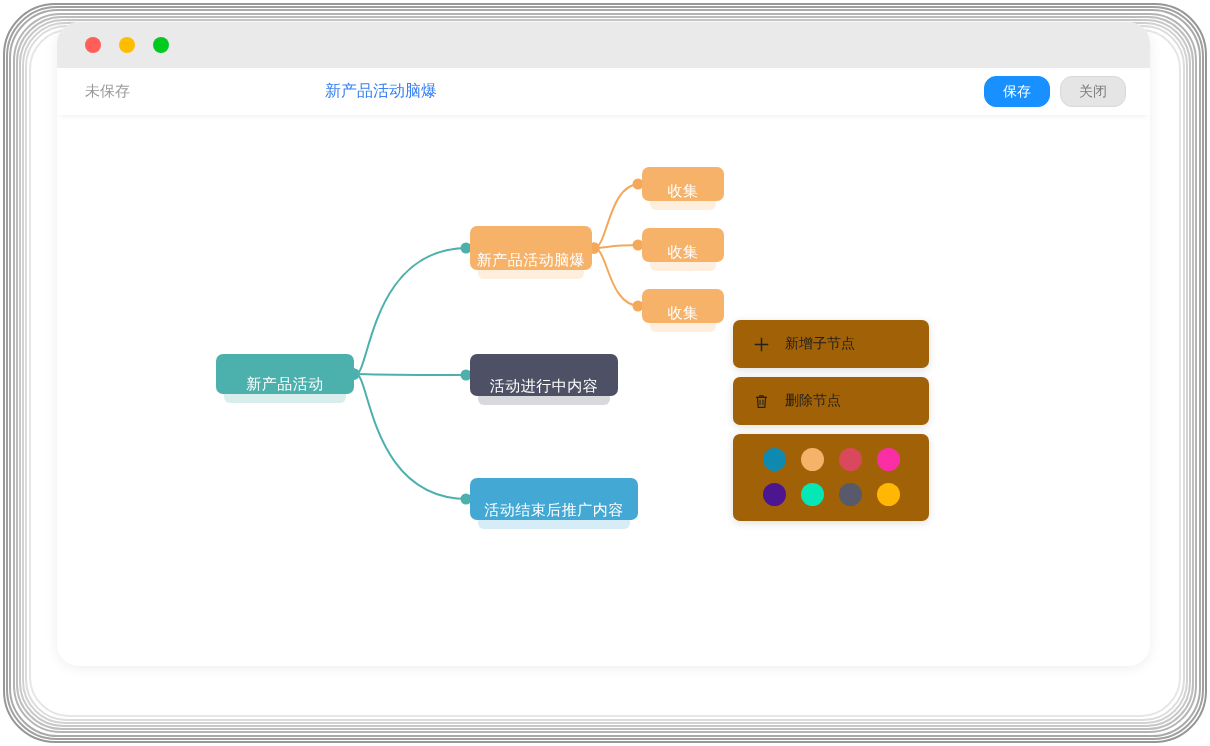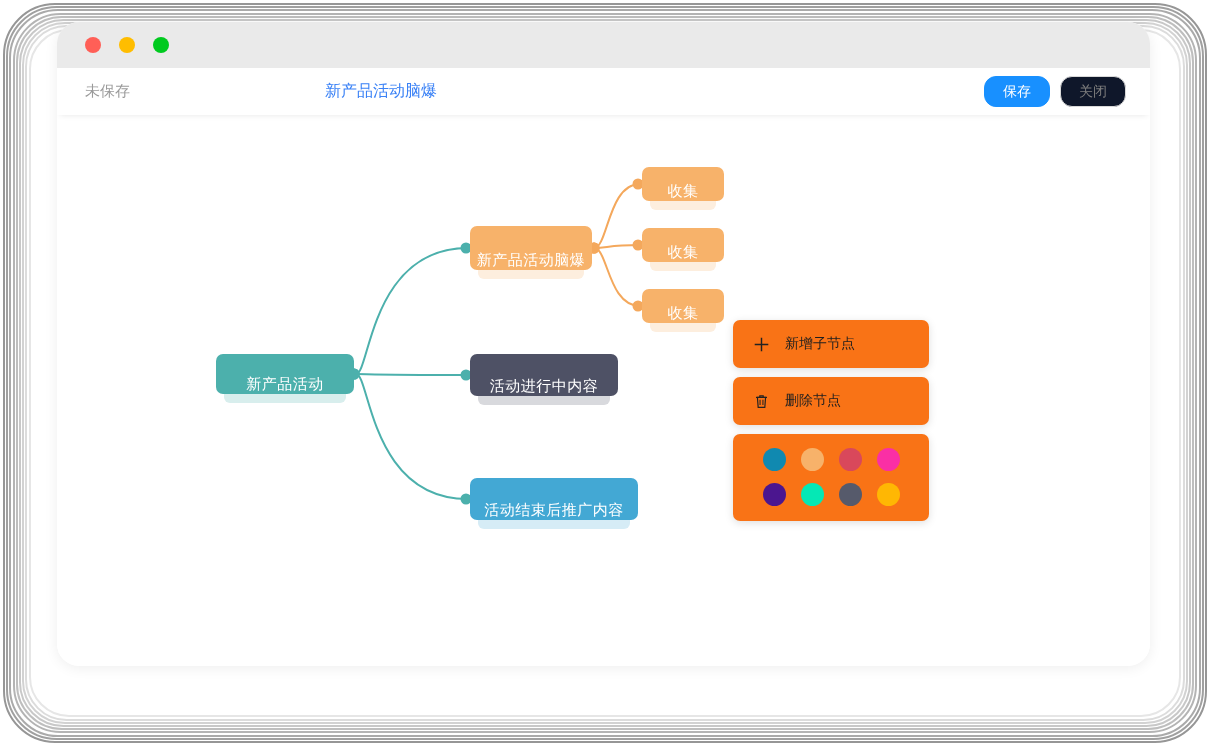--- a/index.html
+++ b/index.html
@@ -65,21 +65,21 @@
     display:flex;gap:10px;align-items:center;
   }
   .tb-btn{
     font-size:14px;
     padding:6px 18px;
     border-radius:12px;
     cursor:pointer;
     line-height:1.25;
   }
   .tb-btn.primary{background:#1890ff;color:#ffffff;border:1px solid #1890ff;}
-  .tb-btn.ghost{background:#0f172a;color:#7d7d7d;border:1px solid #d9d9d9;}
+  .tb-btn.ghost{background:#e5e5e5;color:#7d7d7d;border:1px solid #d9d9d9;}
 
   #canvas{
     position:relative;
     height:551px;
     background:#ffffff;
     overflow:hidden;
   }
   #edges{position:absolute;left:0;top:0;width:1093px;height:551px;}
 
   
@@ -102,21 +102,21 @@
   }
 
   
   #ctx{
     position:absolute;
     left:676px;top:205px;
     width:196px;
     z-index:20;
   }
   .ctx-card{
-    background:#f97316;
+    background:#a16207;
     border-radius:7px;
     box-shadow:0 2px 9px rgba(0,0,0,.13);
     margin-bottom:9px;
   }
   .ctx-item{
     height:48px;
     display:flex;align-items:center;
     padding-left:20px;
     gap:15px;
     font-size:14px;color:#1f1f1f;

